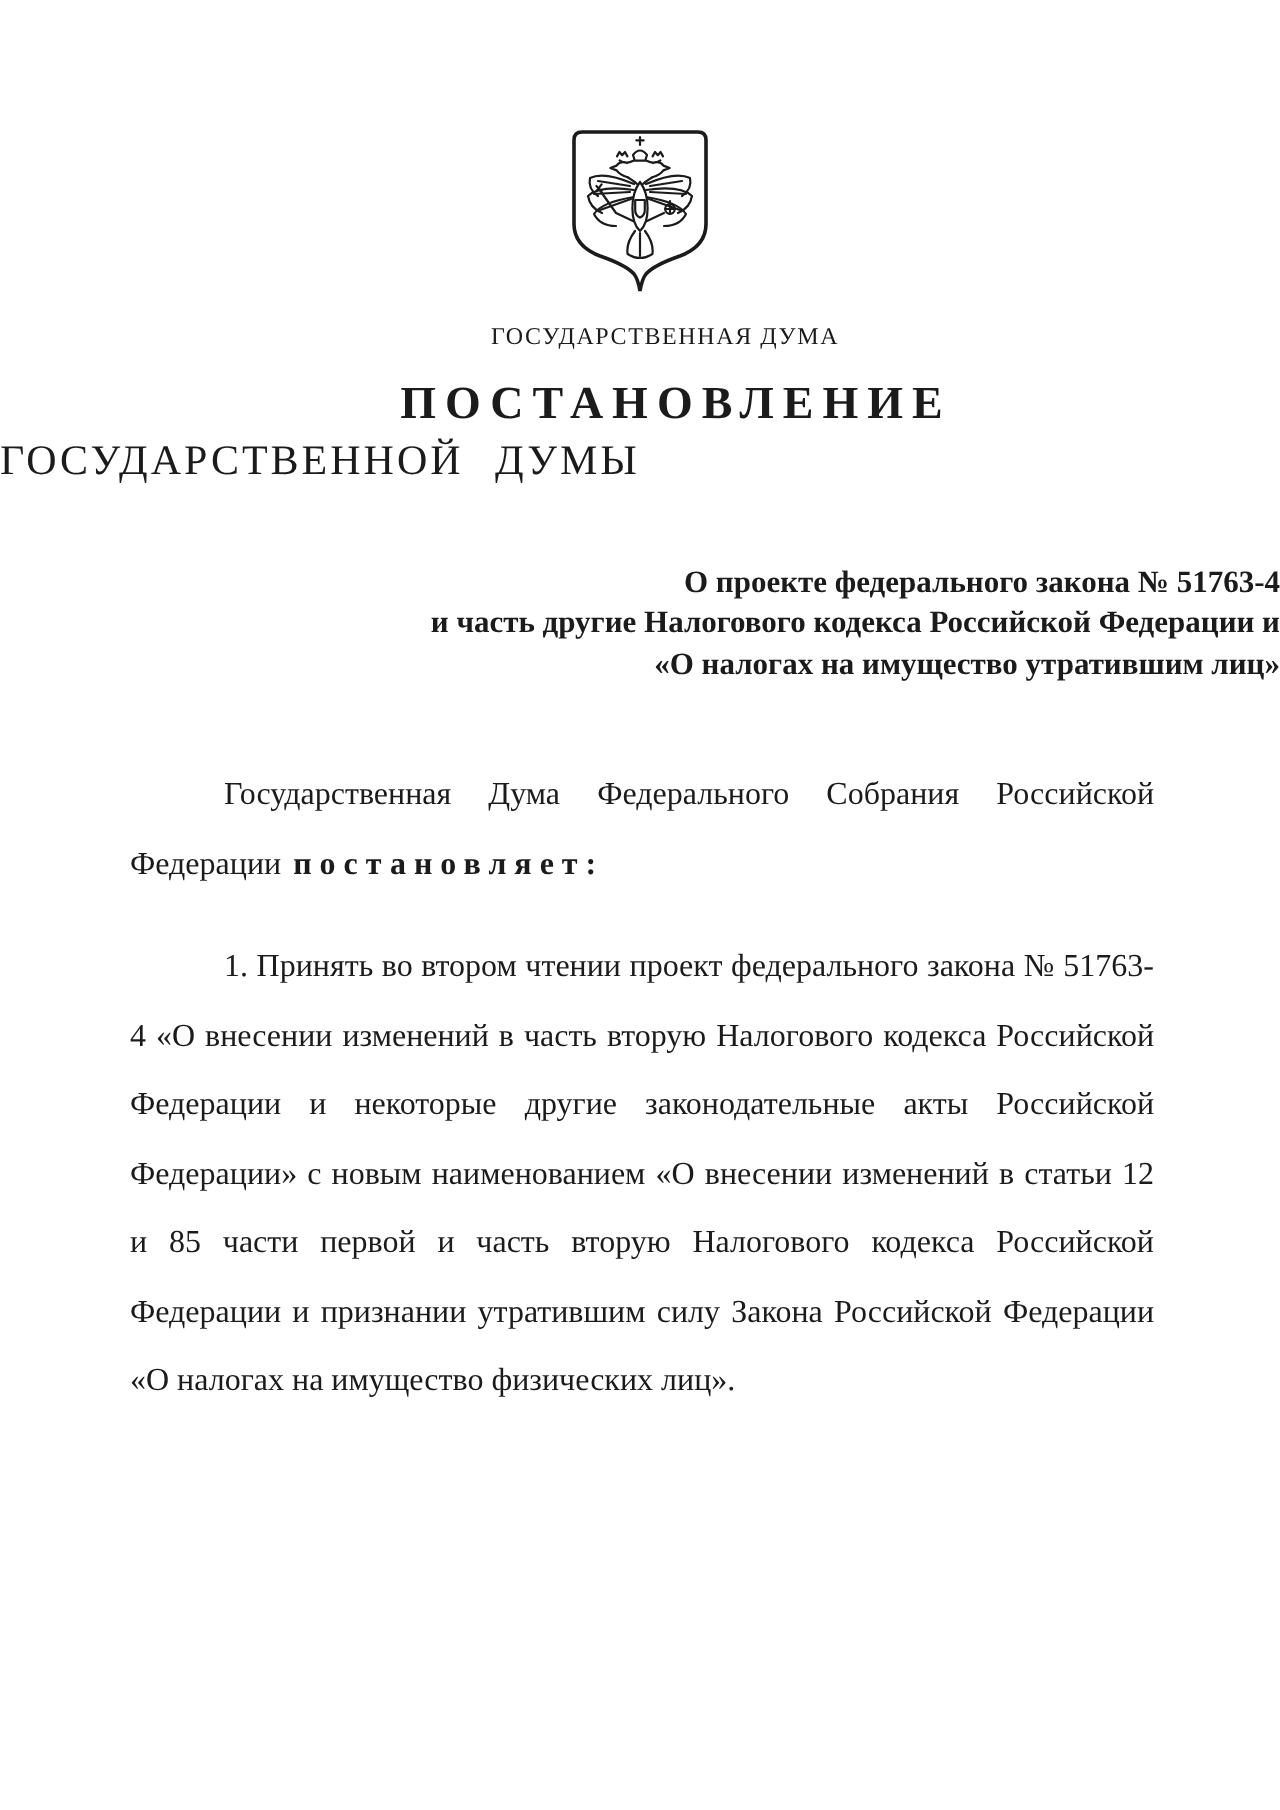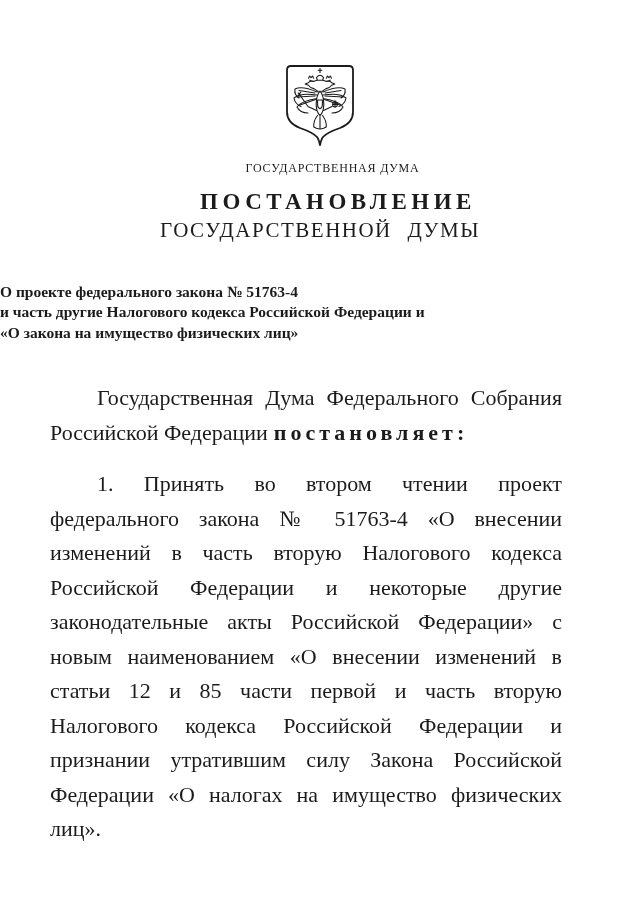--- a/index.html
+++ b/index.html
@@ -36,38 +36,37 @@
     text-align: center;
     font-size: 23px;
     line-height: 26px;
     font-weight: bold;
     letter-spacing: 4.5px;
     white-space: nowrap;
     margin-left: 36px;
   }
   .doc-org {
     margin-top: 3px;
-    text-align: center;
     font-size: 21px;
     line-height: 24px;
     letter-spacing: 1.5px;
     word-spacing: 9px;
     white-space: nowrap;
   }
   .title-block {
     margin-top: 40px;
-    text-align: left;
+    text-align: right;
     font-size: 15.5px;
     line-height: 20.6px;
     font-weight: bold;
   }
   .body-text {
-    margin-left: 50px;
+    margin-left: 65px;
     width: 512px;
-    font-size: 22px;
+    font-size: 16px;
     line-height: 34.5px;
     text-align: justify;
   }
   .para {
     text-indent: 47px;
     margin: 0;
   }
   .para-1 { margin-top: 38px; }
   .para-2 { margin-top: 17px; }
   .verb {
@@ -129,21 +128,21 @@
   <div class="org-block">
     <div>ГОСУДАРСТВЕННАЯ ДУМА</div>
   </div>
 
   <div class="doc-type">ПОСТАНОВЛЕНИЕ</div>
   <div class="doc-org">ГОСУДАРСТВЕННОЙ ДУМЫ</div>
 
   <div class="title-block">
     <div>О проекте федерального закона № 51763-4</div>
     <div>и часть другие Налогового кодекса Российской Федерации и</div>
-    <div>«О закона на имущество физических лиц»</div>
+    <div>«О налогах на имущество утратившим лиц»</div>
   </div>
 
   <div class="body-text">
     <p class="para para-1"><span>Государственная Дума Федерального Собрания Российской Федерации</span><span class="verb">постановляет:</span></p>
     <p class="para para-2">1. Принять во втором чтении проект федерального закона № 51763-4 «О внесении изменений в часть вторую Налогового кодекса Российской Федерации и некоторые другие законодательные акты Российской Федерации» с новым наименованием «О внесении изменений в статьи 12 и 85 части первой и часть вторую Налогового кодекса Российской Федерации и признании утратившим силу Закона Российской Федерации «О налогах на имущество физических лиц».</p>
   </div>
 
 </div>
 
 </body></html>

